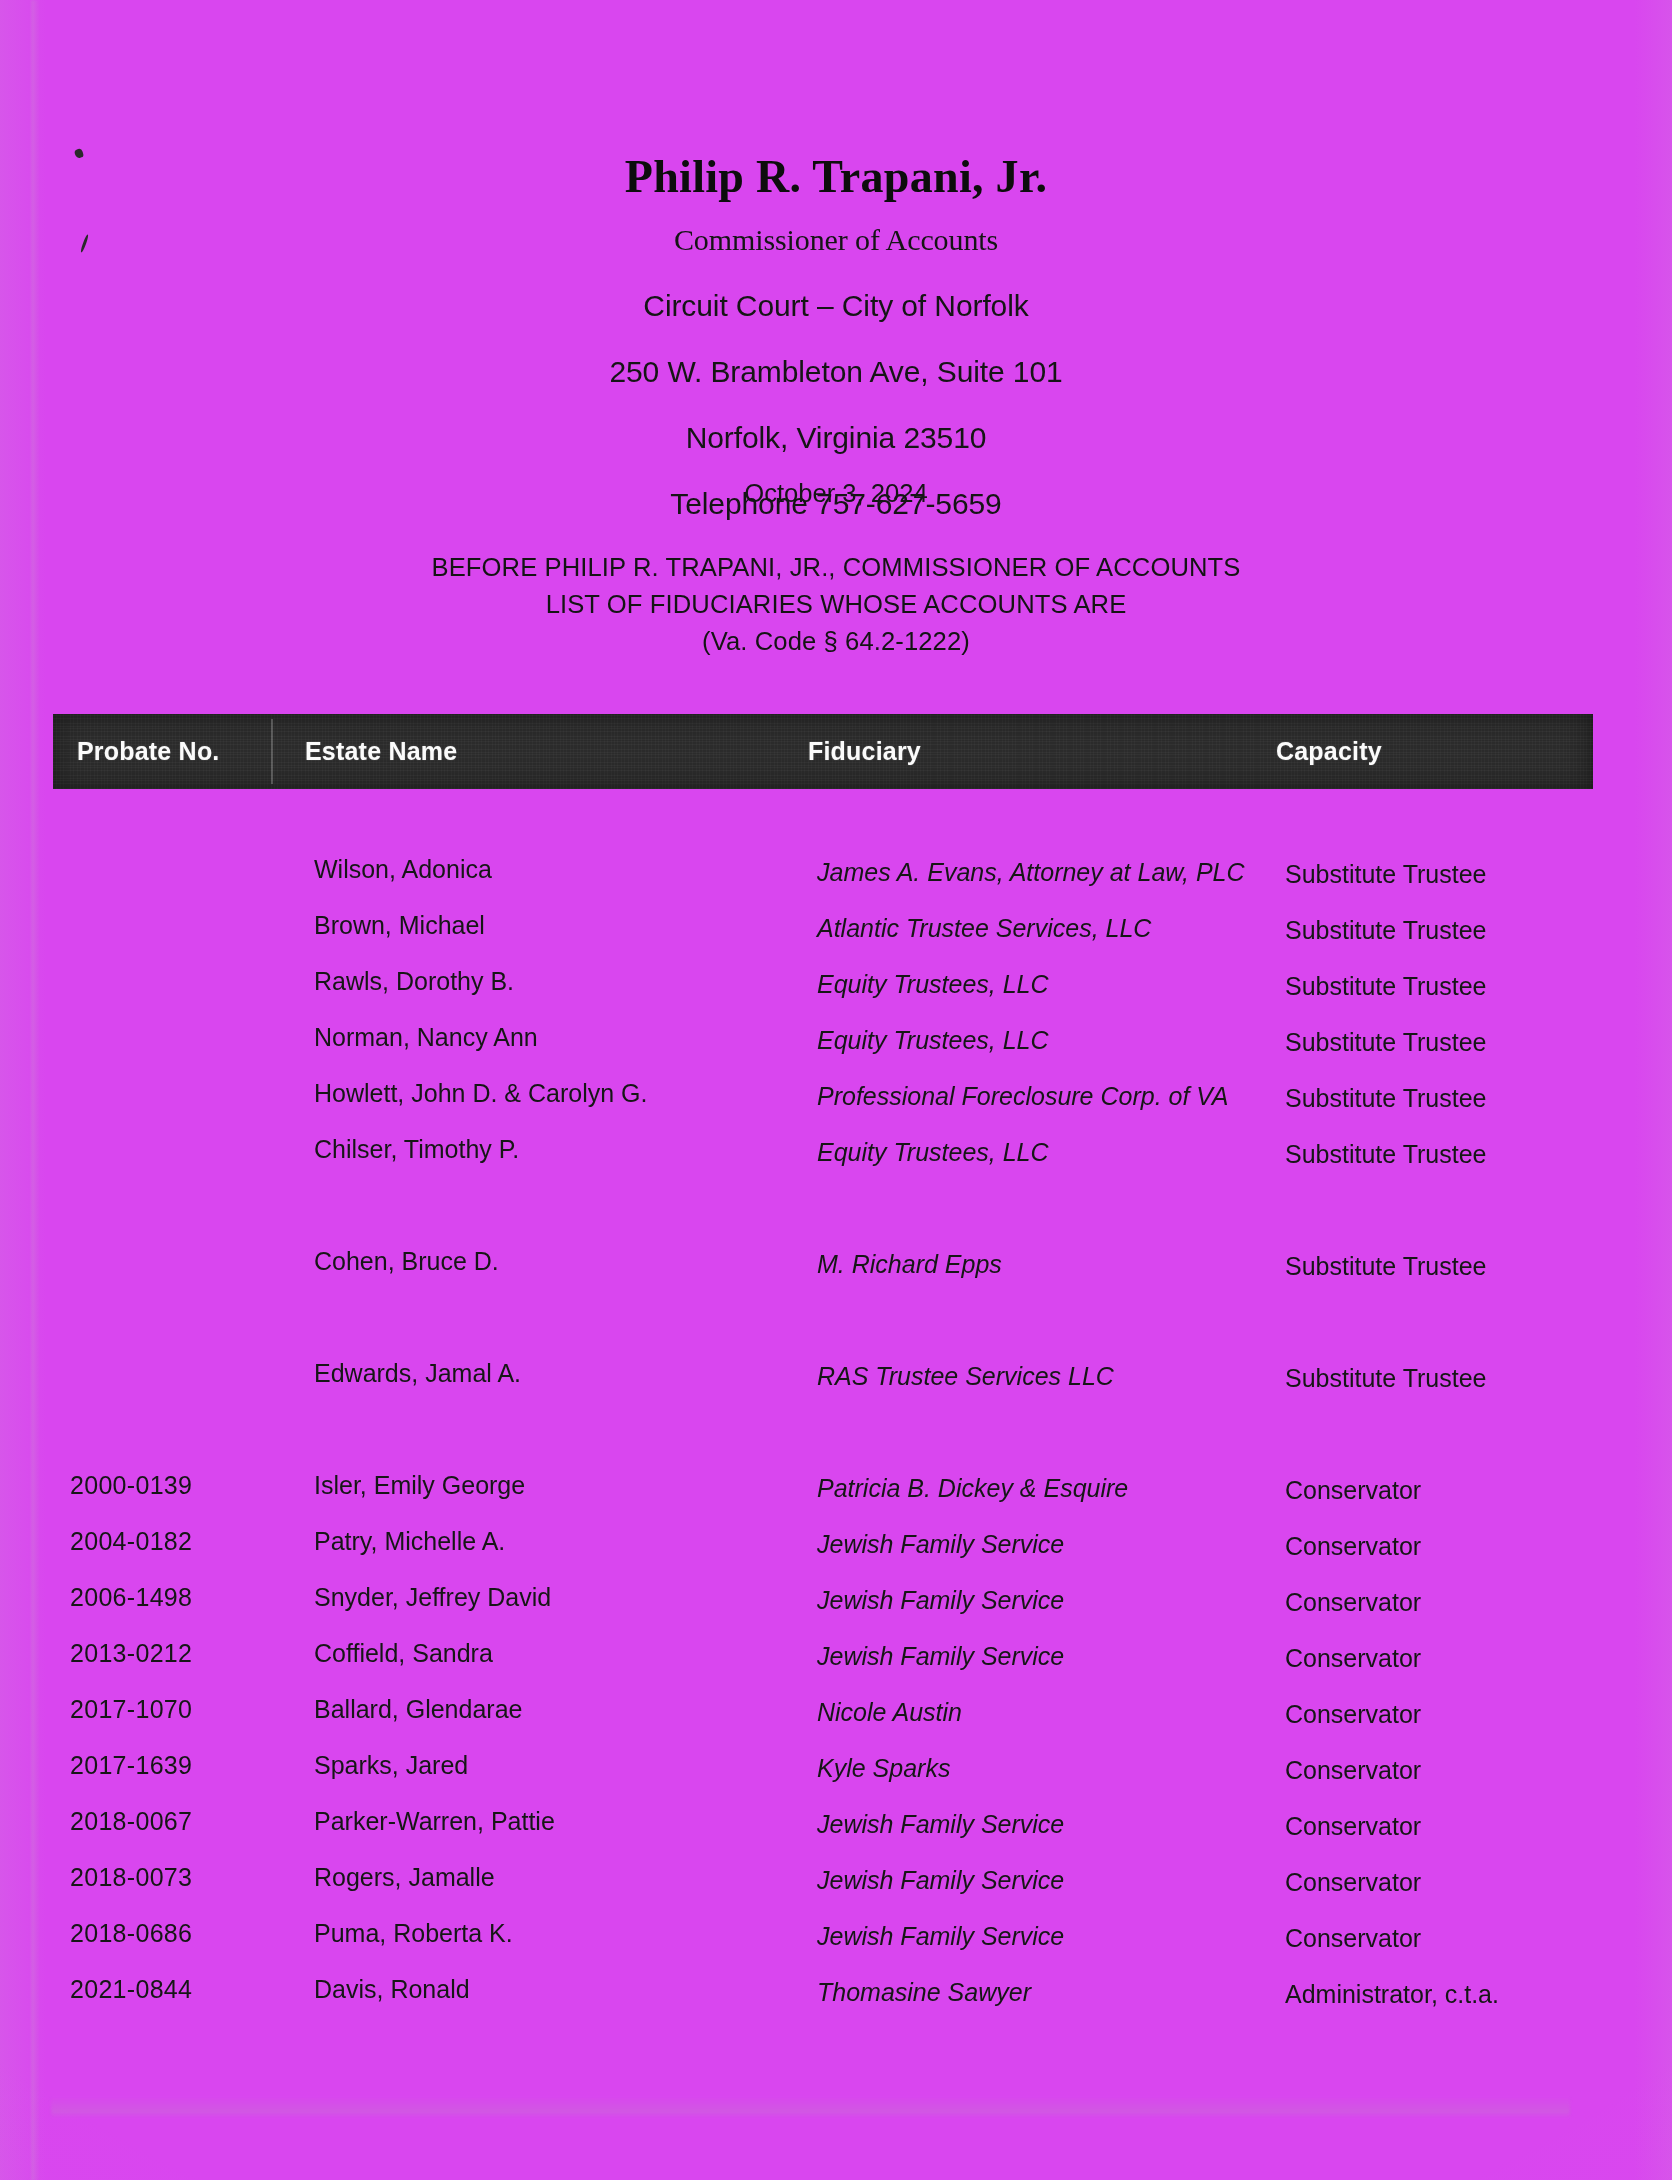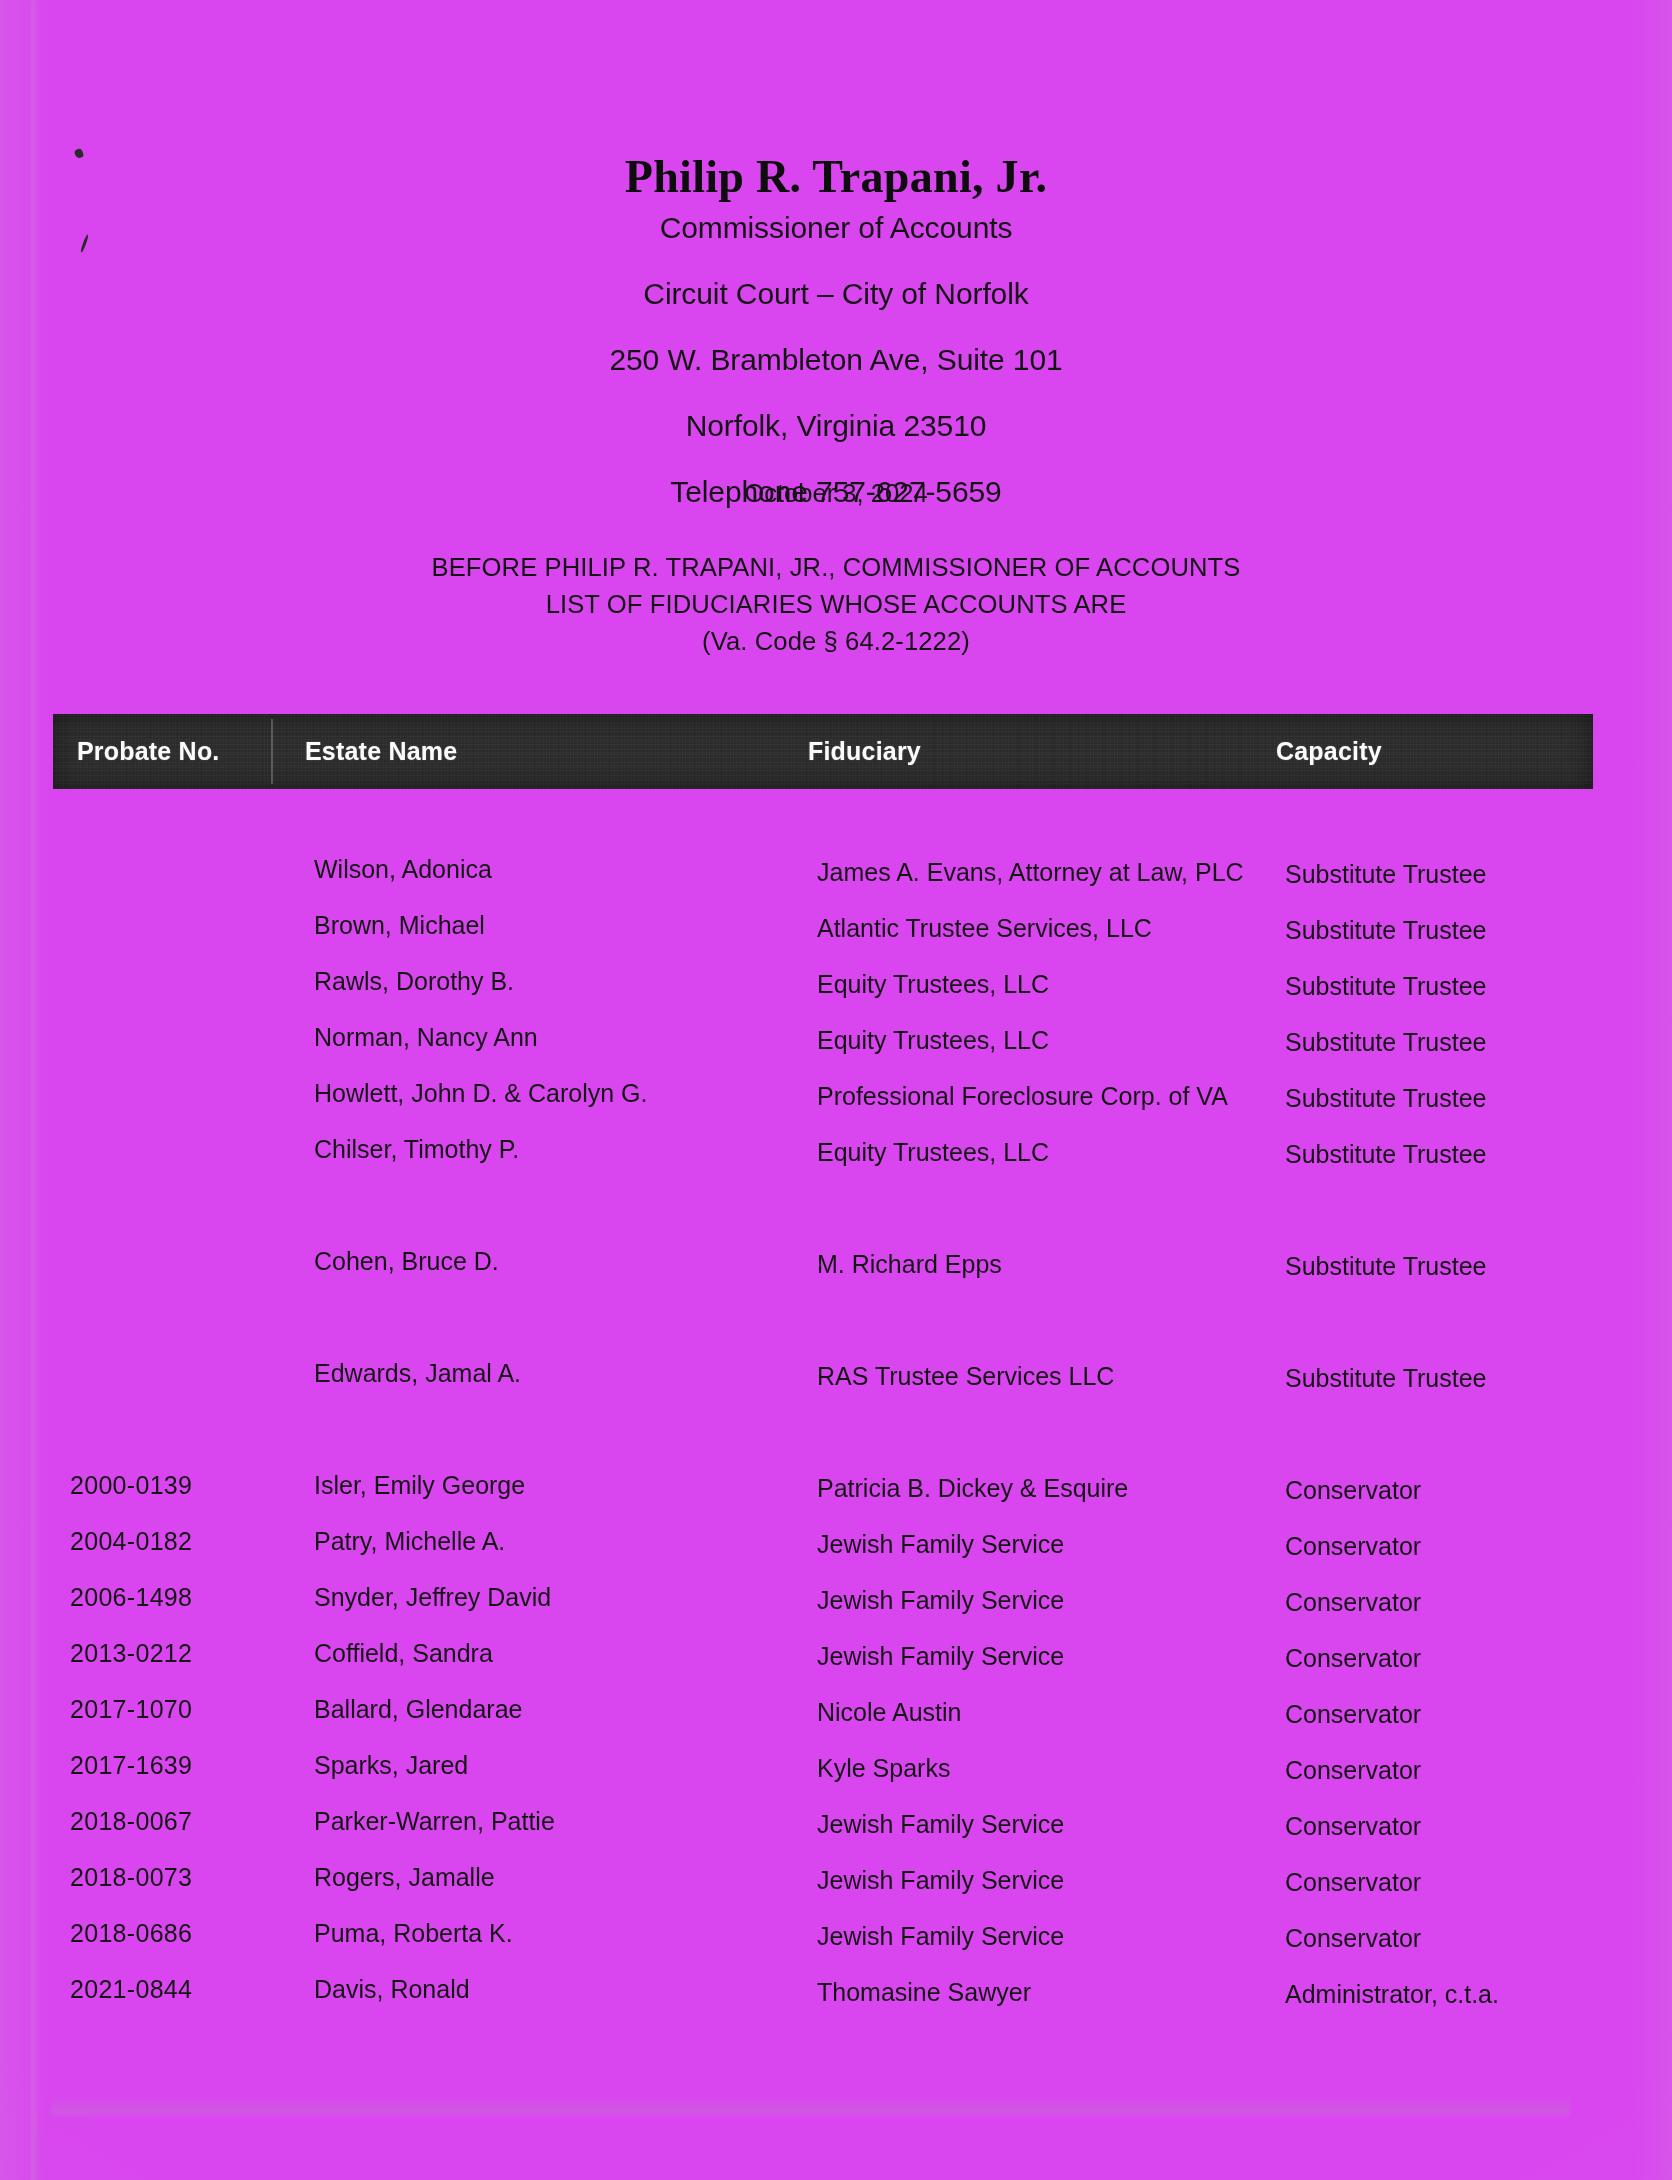--- a/index.html
+++ b/index.html
@@ -88,21 +88,21 @@
   }
   .lh-line {
     font-family: "Liberation Sans", sans-serif;
     font-size: 30px;
     font-weight: 400;
     line-height: 43px;
     color: #151515;
     letter-spacing: -0.1px;
     margin-top: 23px;
   }
-  .lh-line.first { margin-top: 4px; }
+  .lh-line.first { margin-top: 16px; font-family: Liberation Serif, serif; }
 
   
   .doc-date {
     position: absolute;
     left: 0; right: 0;
     top: 477px;
     text-align: center;
     font-size: 25.6px;
     line-height: 32px;
     color: #151515;
@@ -166,21 +166,21 @@
 
   .cell {
     position: absolute;
     font-size: 25px;
     line-height: 31px;
     color: #161616;
     white-space: nowrap;
   }
   .cell.col-probate { left: 61px;  top: 1.7px; letter-spacing: 0.3px; }
   .cell.col-estate  { left: 305px; top: 1.7px; }
-  .cell.col-fid     { left: 808px; top: 5.1px; }
+  .cell.col-fid     { left: 808px; top: 5.1px; font-style: italic; }
   .cell.col-cap     { left: 1276px; top: 6.8px; }
 </style>
 </head>
 <body>
 
 <div class="page">
 
   <div class="scan-tint"></div>
   <div class="scan-edge-left"></div>
   <div class="scan-edge-bottom"></div>

